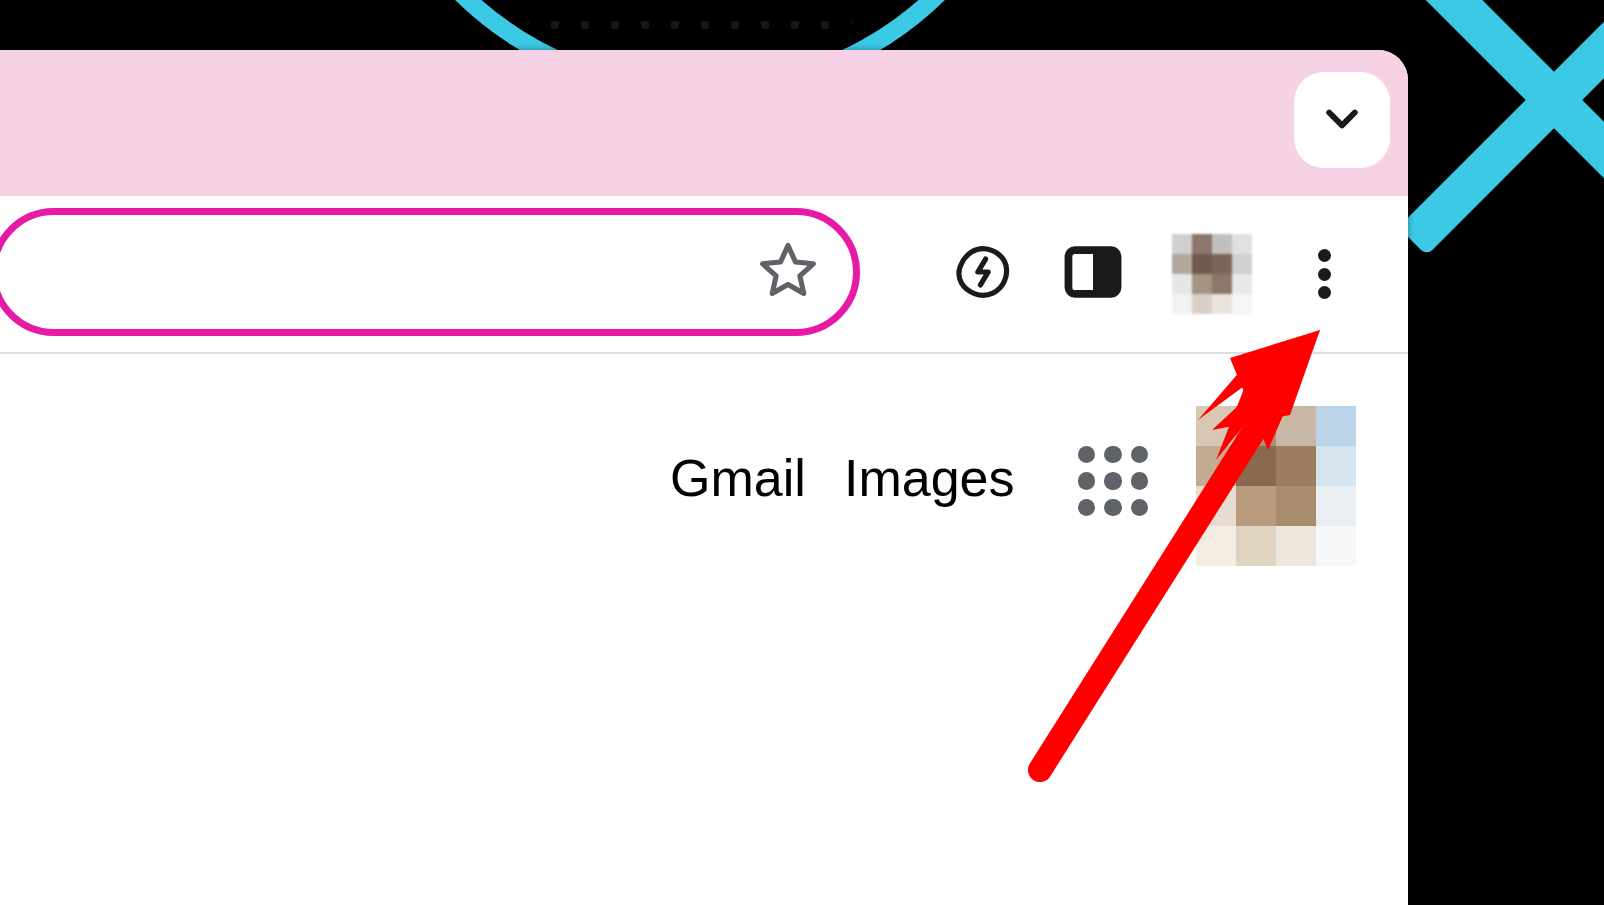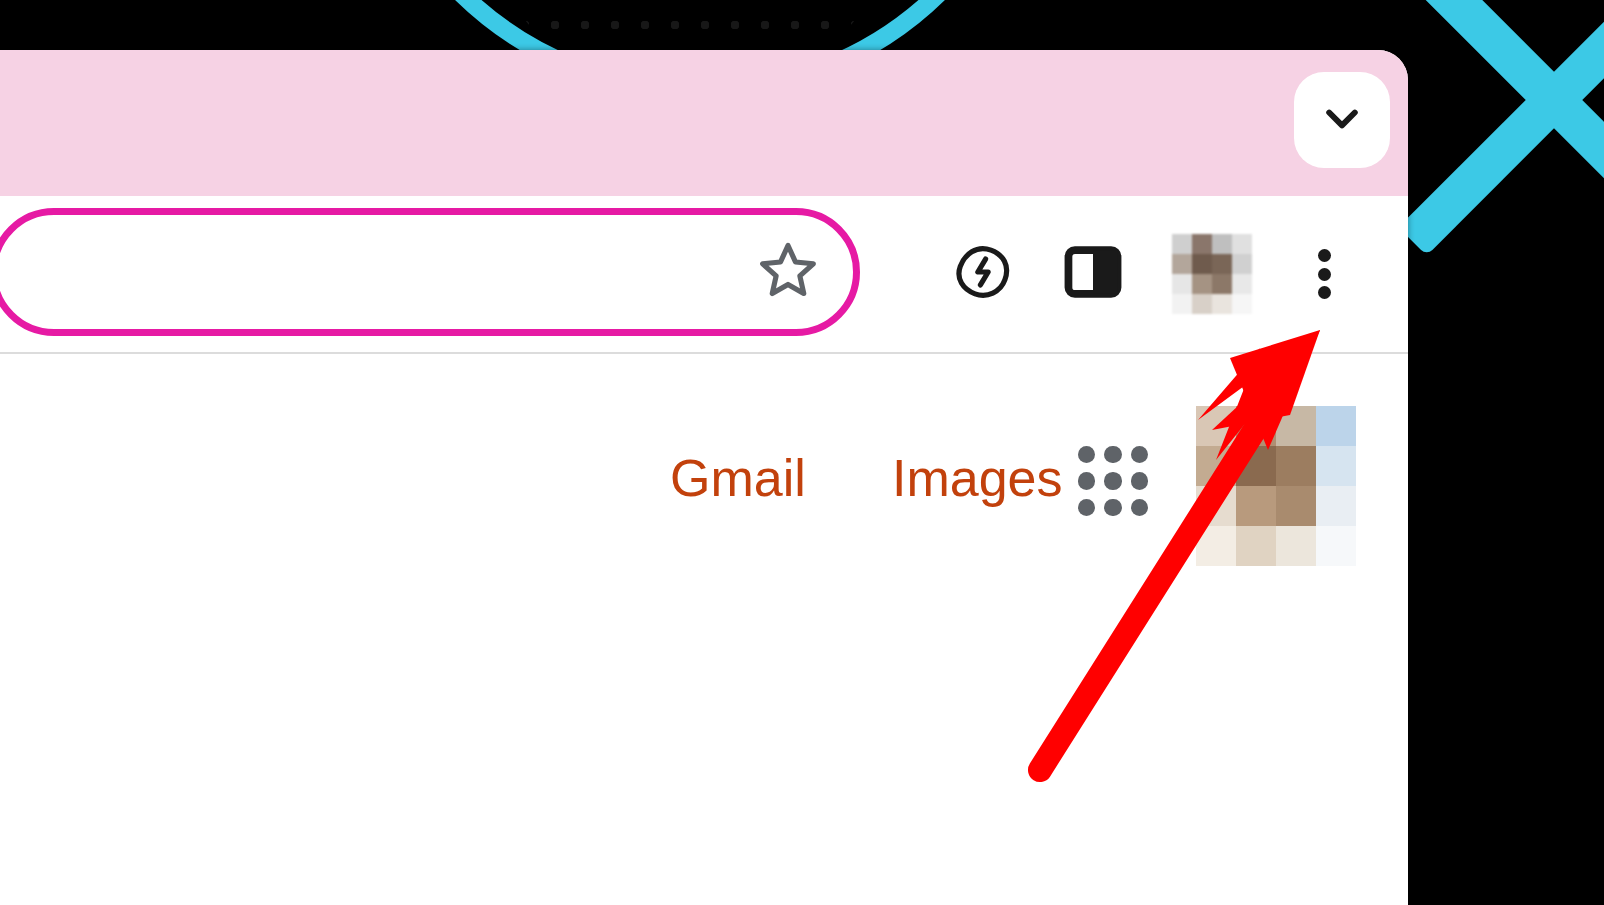--- a/index.html
+++ b/index.html
@@ -114,24 +114,24 @@
   
   .page-content {
     position: relative;
     height: 550px;
     background: #fff;
   }
   .gmail-link, .images-link {
     position: absolute;
     top: 94px;
     font-size: 52px;
-    color: #c2410c;
+    color: #000000;
   }
   .gmail-link { left: 670px; }
-  .images-link { left: 844px; margin-left: 48px; }
+  .images-link { left: 844px; }
 
   .apps-grid {
     position: absolute;
     top: 92px; left: 1078px;
     width: 70px; height: 70px;
     display: grid; grid-template-columns: repeat(3,1fr); grid-template-rows: repeat(3,1fr);
     gap: 9px;
   }
   .apps-grid span { background:#5f6368; border-radius:50%; }
 

